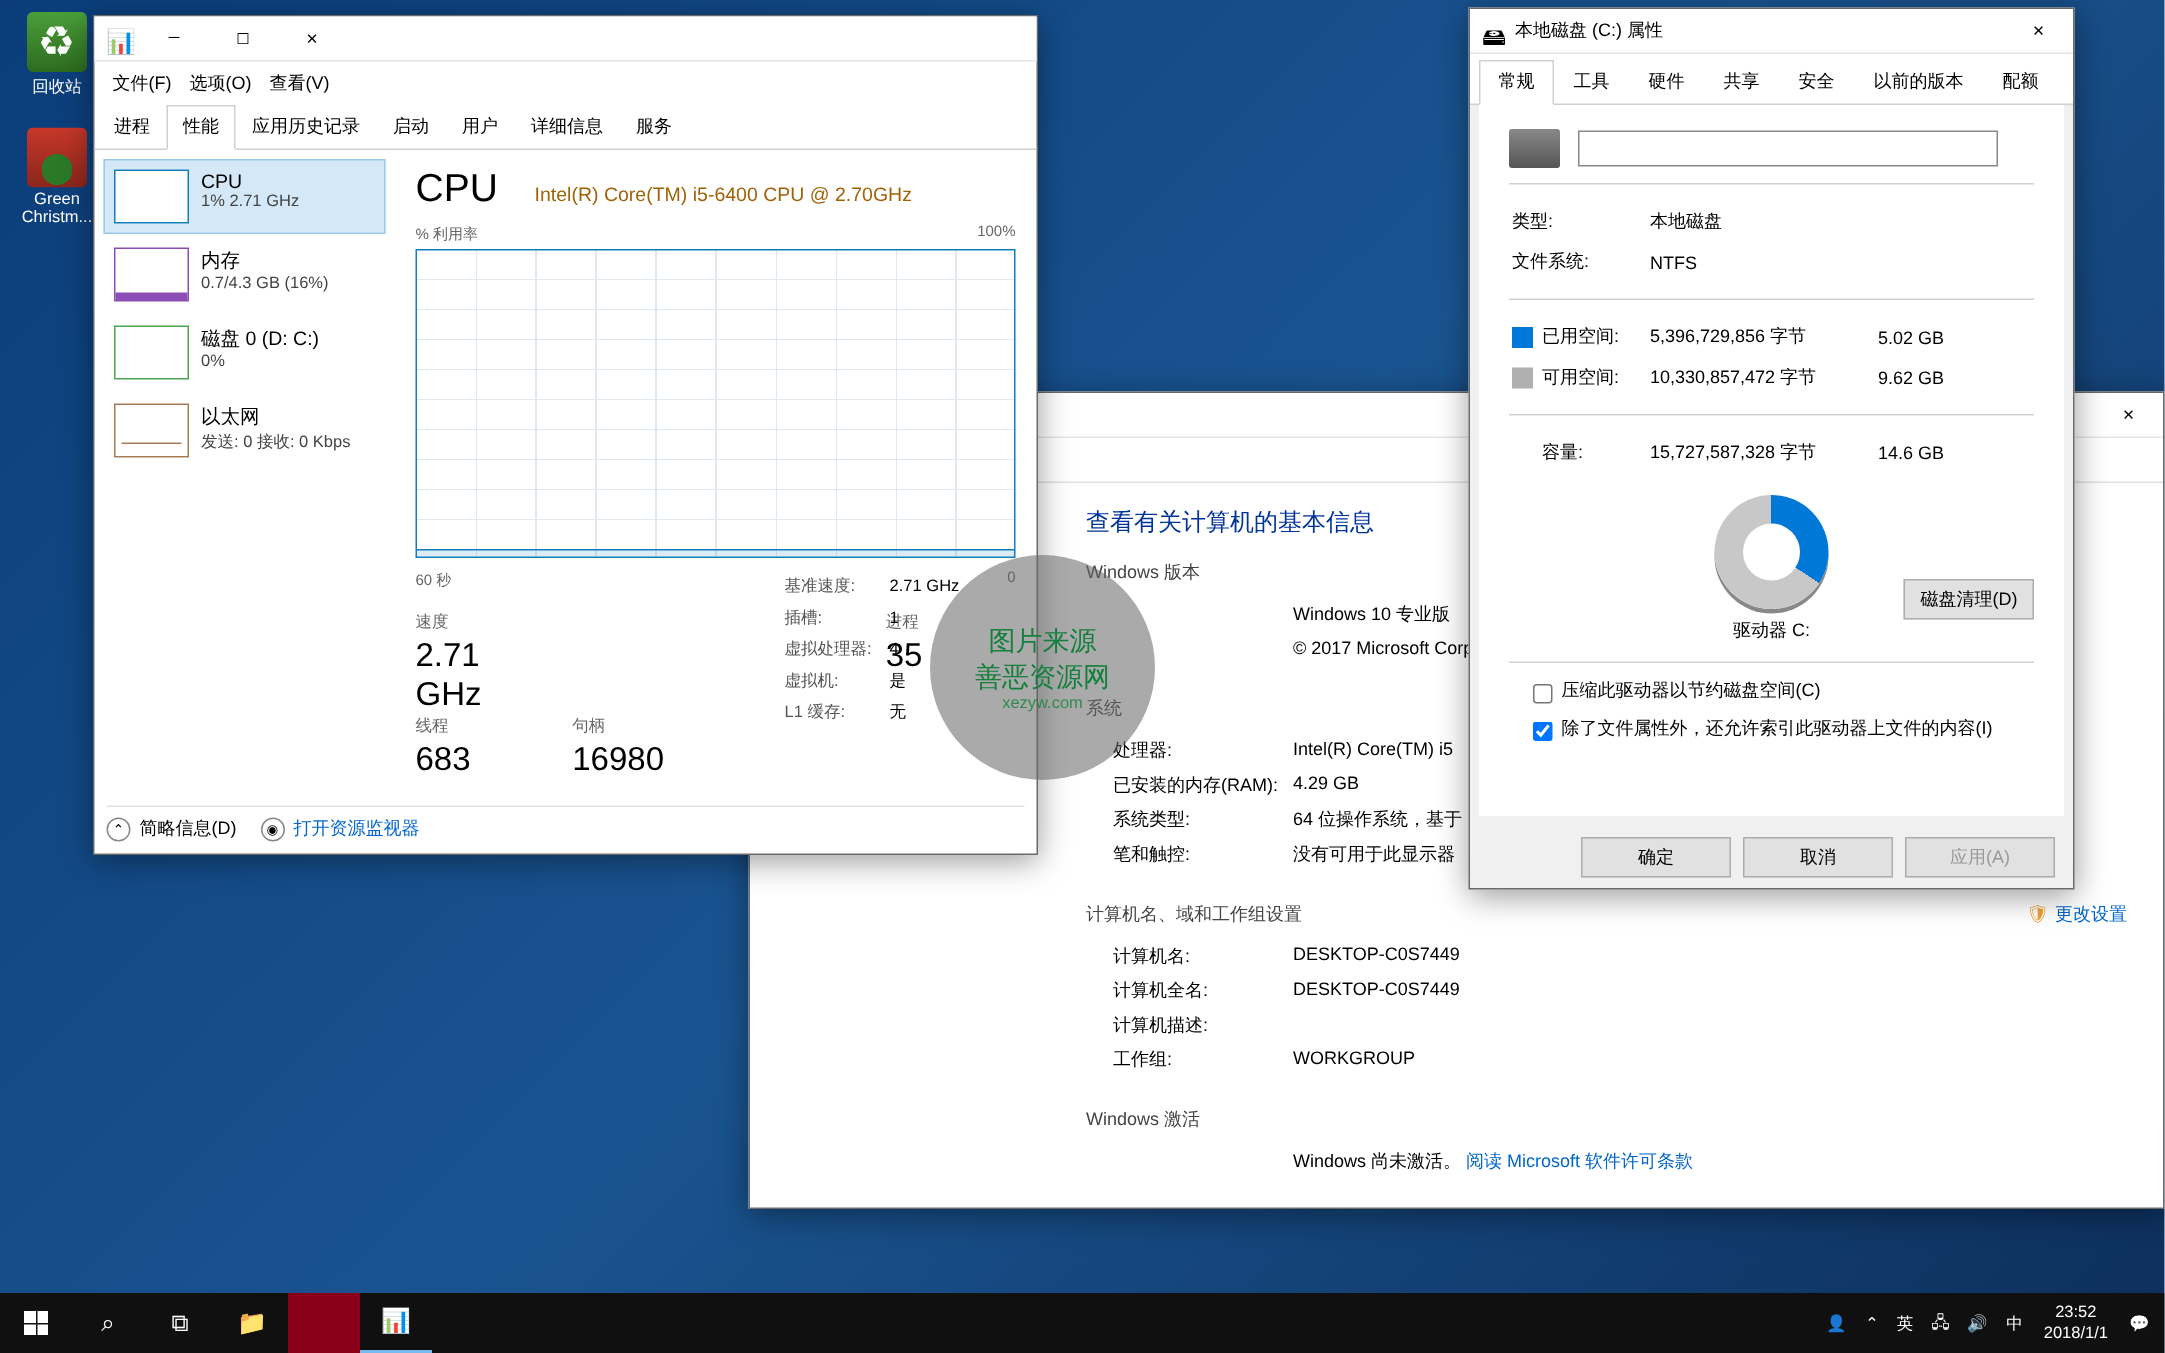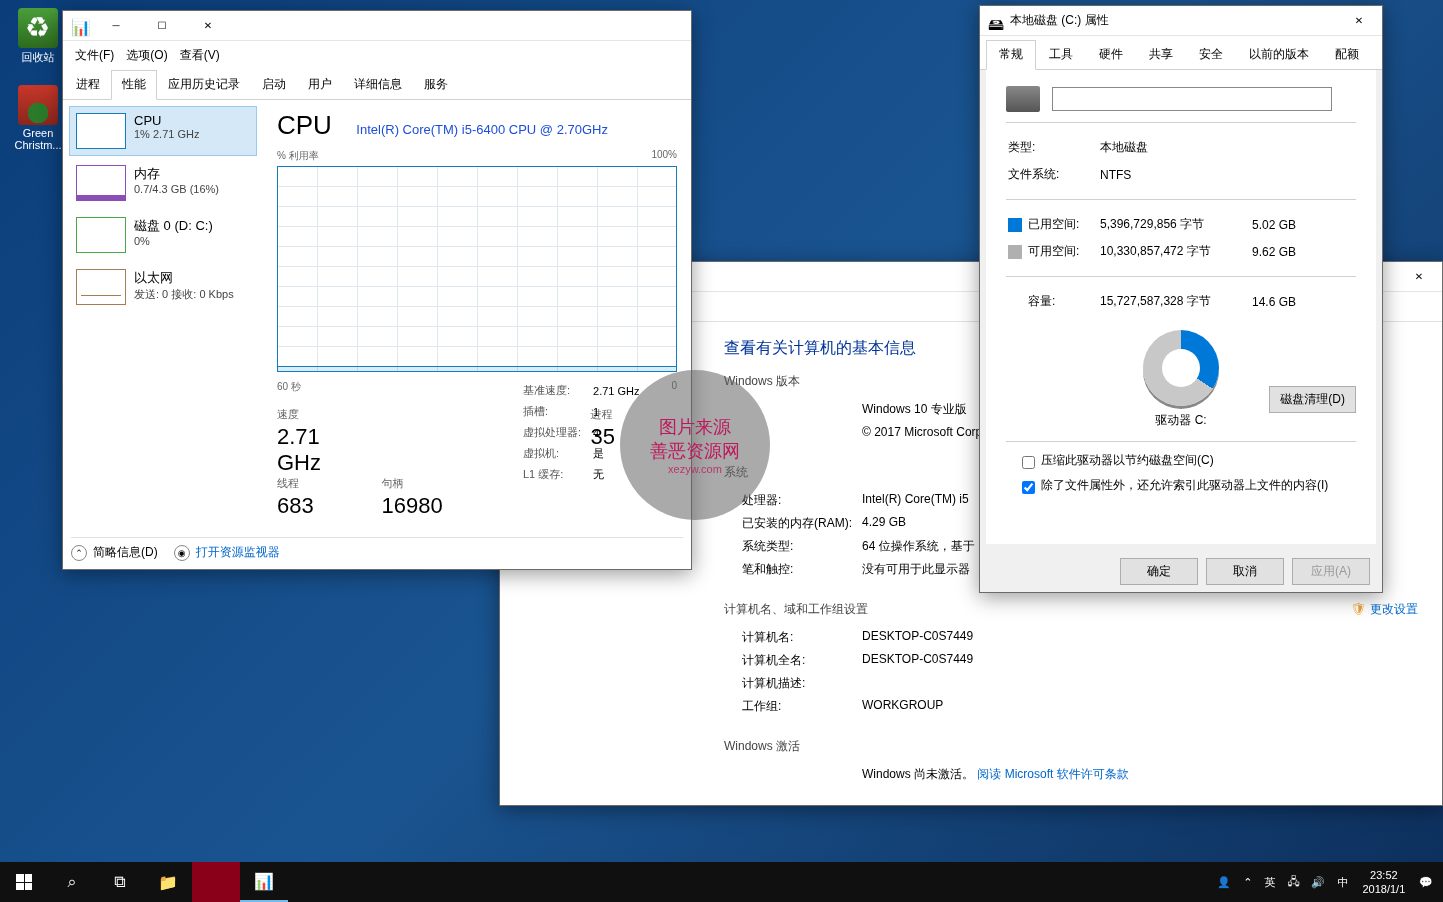--- a/index.html
+++ b/index.html
@@ -36,21 +36,21 @@
 .perf-thumb.mem { border-color: #8b4db6; }
 .perf-thumb.mem::after { content:''; position:absolute; bottom:0; left:0; right:0; height: 16%; background: #8b4db6; }
 .perf-thumb.disk { border-color: #4ca64c; }
 .perf-thumb.net { border-color: #a67c52; }
 .perf-thumb.net::after { content:''; position:absolute; bottom:2px; left:4px; right:4px; height:6px; border-top: 1px solid #a67c52; }
 .perf-info { font-size: 12px; }
 .perf-info .name { font-size: 13px; }
 .perf-info .val { font-size: 11px; color: #444; }
 .tm-main { flex: 1; padding: 10px 14px; }
 .tm-h1 { font-size: 26px; font-weight: 300; display: inline-block; margin-right: 20px; }
-.tm-sub { font-size: 13px; color: #1d4ed8; }
+.tm-sub { font-size: 13px; color: #a16207; }
 .graph-lbl { display: flex; justify-content: space-between; font-size: 10px; color: #666; margin-top: 8px; margin-bottom: 3px; }
 .graph { height: 206px; border: 1px solid #117dbb; background: repeating-linear-gradient(to right, transparent, transparent 39px, #e0e8ef 39px, #e0e8ef 40px), repeating-linear-gradient(to bottom, transparent, transparent 19px, #e0e8ef 19px, #e0e8ef 20px); position: relative; }
 .graph::after { content:''; position:absolute; bottom:0; left:0; right:0; height: 4px; background: rgba(17,125,187,0.15); border-top: 1px solid #117dbb; }
 .stats-grid { display: grid; grid-template-columns: 1fr 1fr 1fr 1fr; padding-top: 10px; gap: 0 18px; font-size: 11px; }
 .stat-lbl { color: #666; margin-bottom: 2px; }
 .stat-big { font-size: 22px; font-weight: 300; }
 .stats-right { position: absolute; left: 458px; top: 368px; font-size: 11px; }
 .stats-right td { padding: 2px 10px 2px 0; }
 .stats-right td:first-child { color: #555; }
 .tm-footer { position: absolute; bottom: 8px; left: 8px; right: 8px; display: flex; align-items: center; font-size: 12px; border-top: 1px solid #e0e0e0; padding-top: 6px; }
@@ -95,34 +95,34 @@
 .sw.used { background: #0078d7; }
 .sw.free { background: #b0b0b0; }
 .pie { width: 76px; height: 76px; border-radius: 50%; background: conic-gradient(#0078d7 0deg 123deg, #c8c8c8 123deg 360deg); margin: 14px auto 6px; box-shadow: 0 3px 0 #888; position: relative; }
 .pie::after { content:''; position:absolute; width: 38px; height: 38px; background: #fff; border-radius: 50%; top: 19px; left: 19px; }
 .drive-name { text-align: center; font-size: 12px; margin-bottom: 12px; }
 .btn { padding: 4px 10px; font-size: 12px; background: #e1e1e1; border: 1px solid #adadad; cursor: pointer; }
 .btn-clean { position: absolute; right: 20px; top: 316px; }
 .chk-row { font-size: 12px; display: flex; align-items: flex-end; margin: 8px 16px; }
 .chk-row input { margin-right: 6px; margin-top: 2px; }
 .dp-btns { display: flex; justify-content: flex-end; gap: 8px; padding: 8px 12px; }
-.dp-btns .btn { width: 78px; text-align: center; }
+.dp-btns .btn { width: 100px; text-align: center; }
 .dp-btns .btn.disabled { color: #999; }
 
 
 .taskbar { position: absolute; bottom: 0; left: 0; right: 0; height: 40px; background: #101010; display: flex; align-items: center; color: #fff; }
 .tb-btn { width: 48px; height: 40px; display: flex; align-items: center; justify-content: center; cursor: pointer; }
 .start-icon { width: 16px; height: 16px; display: grid; grid-template-columns: 1fr 1fr; grid-template-rows: 1fr 1fr; gap: 1px; }
 .start-icon div { background: #fff; }
 .tray { margin-left: auto; display: flex; align-items: center; font-size: 11px; padding-right: 4px; }
 .tray-icon { padding: 0 6px; cursor: pointer; }
 .tray-time { text-align: center; padding: 0 8px; font-size: 11px; line-height: 1.3; cursor: pointer; }
 
 
-.watermark { position: absolute; top: 370px; left: 620px; width: 150px; height: 150px; border-radius: 50%; background: rgba(100,100,100,0.55); color: #be185d; display: flex; flex-direction: column; align-items: center; justify-content: center; font-size: 18px; pointer-events: none; z-index: 100; }
+.watermark { position: absolute; top: 370px; left: 620px; width: 150px; height: 150px; border-radius: 50%; background: rgba(100,100,100,0.55); color: #15803d; display: flex; flex-direction: column; align-items: center; justify-content: center; font-size: 18px; pointer-events: none; z-index: 100; }
 .watermark small { font-size: 11px; opacity: 0.8; }
 </style>
 </head>
 <body>
 
 <div class="desktop-icons">
   <div class="desktop-icon">
     <div class="icon-img recycle-bin"></div>
     <div>回收站</div>
   </div>

